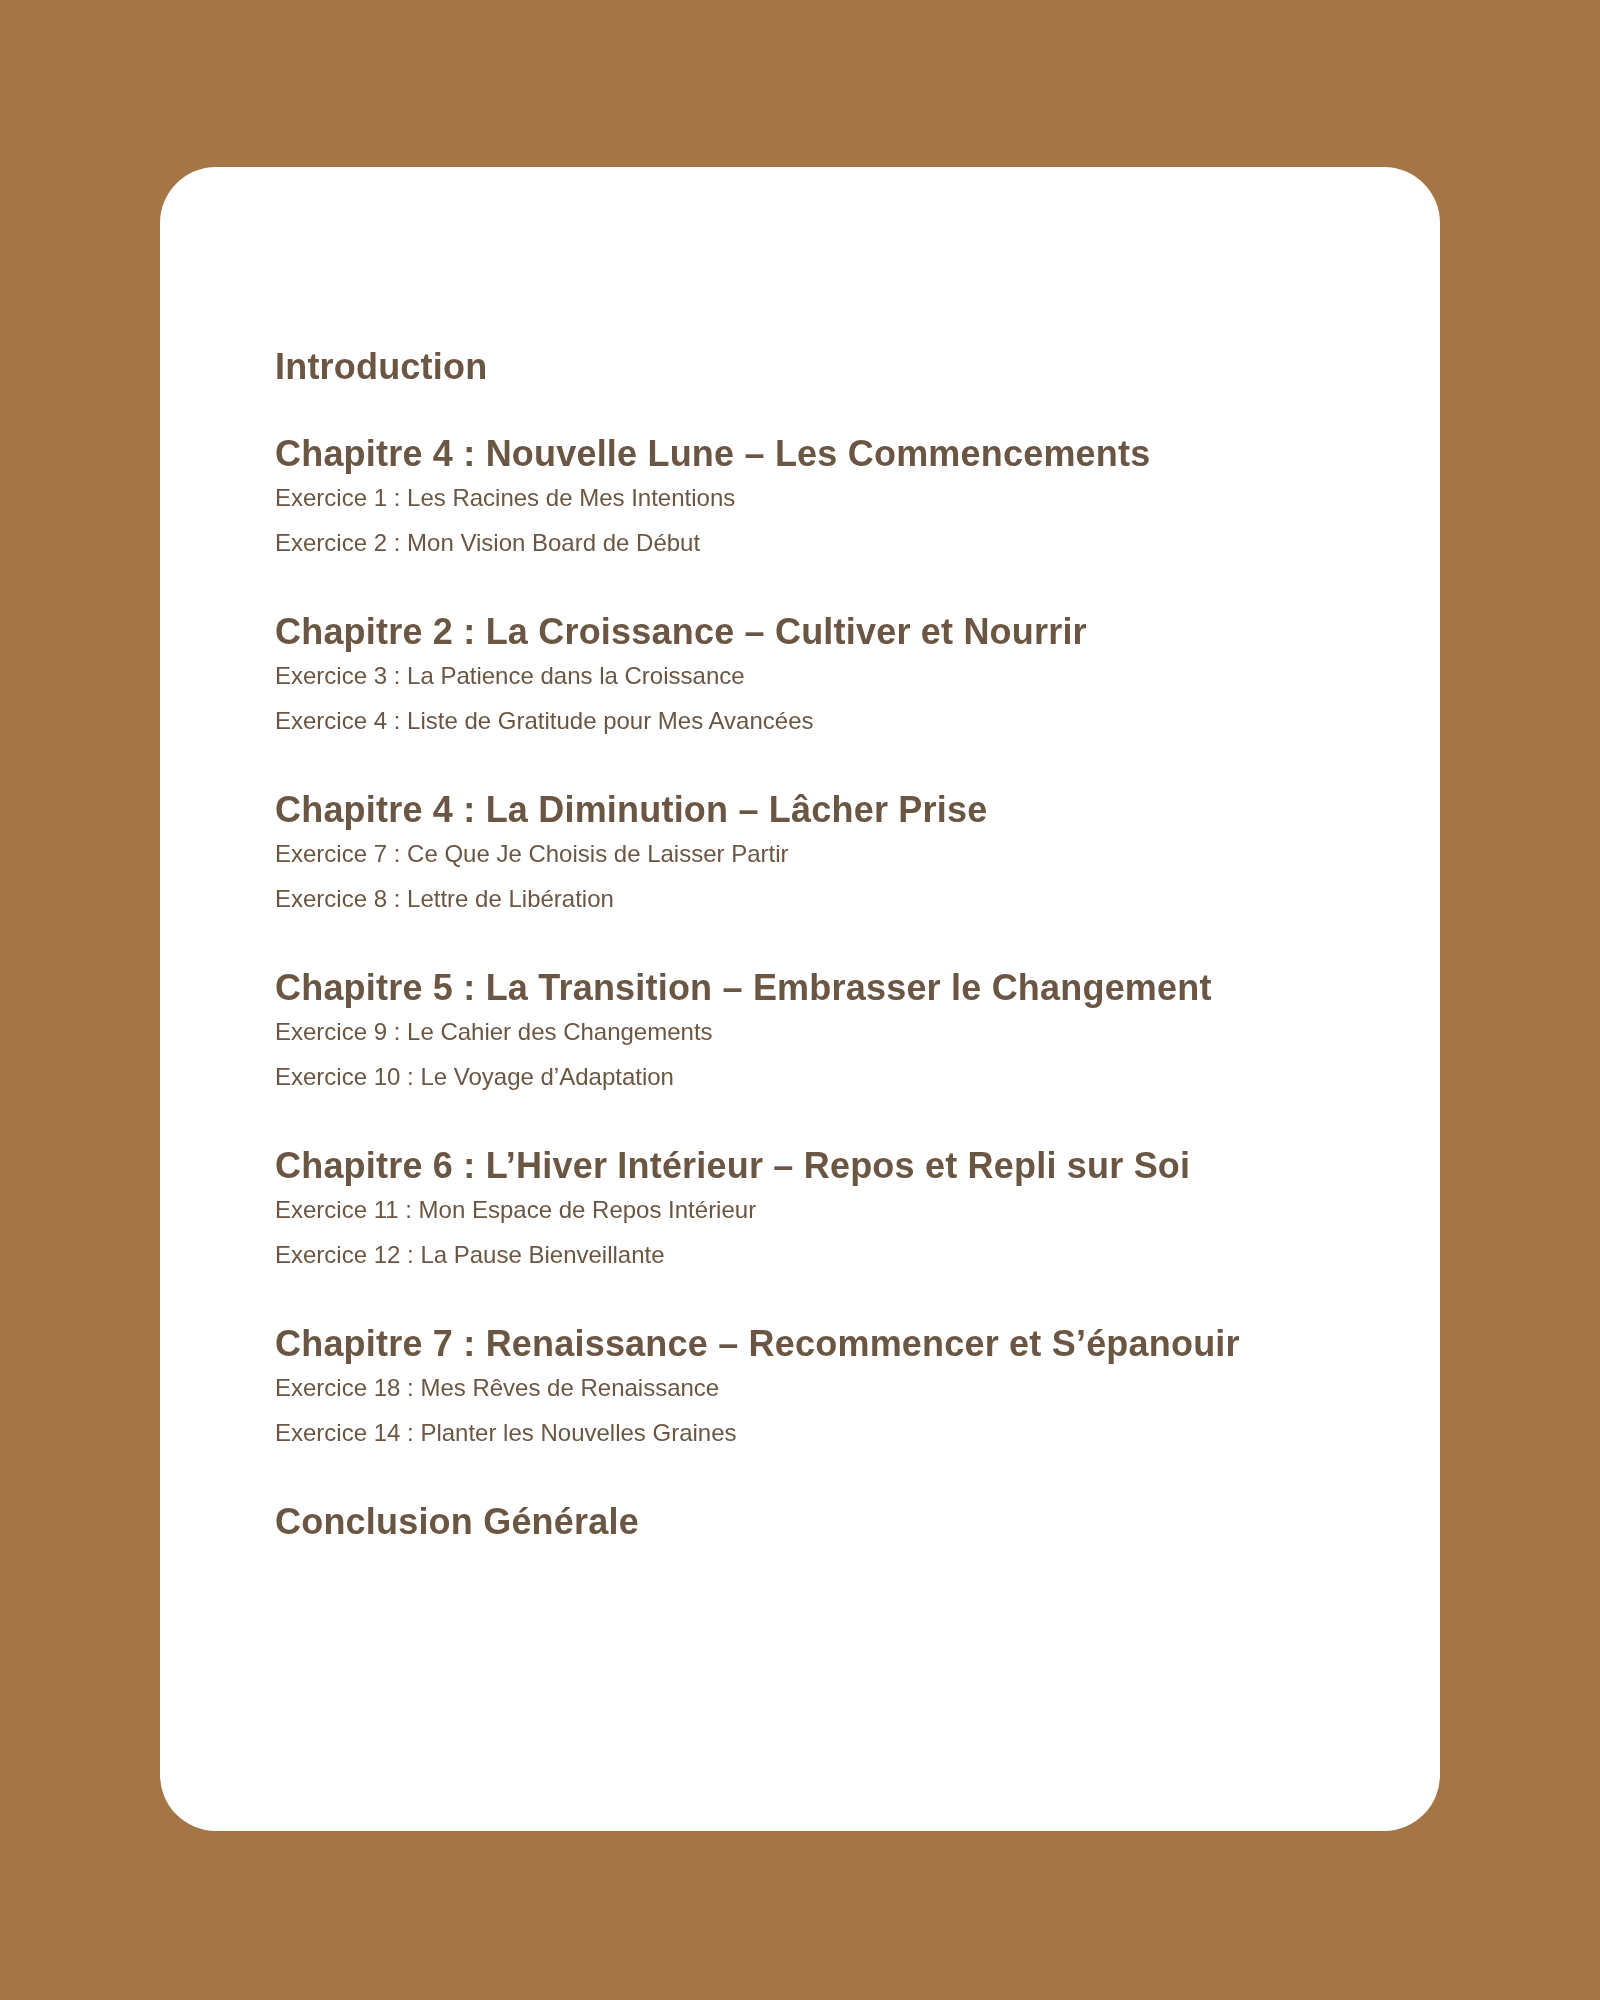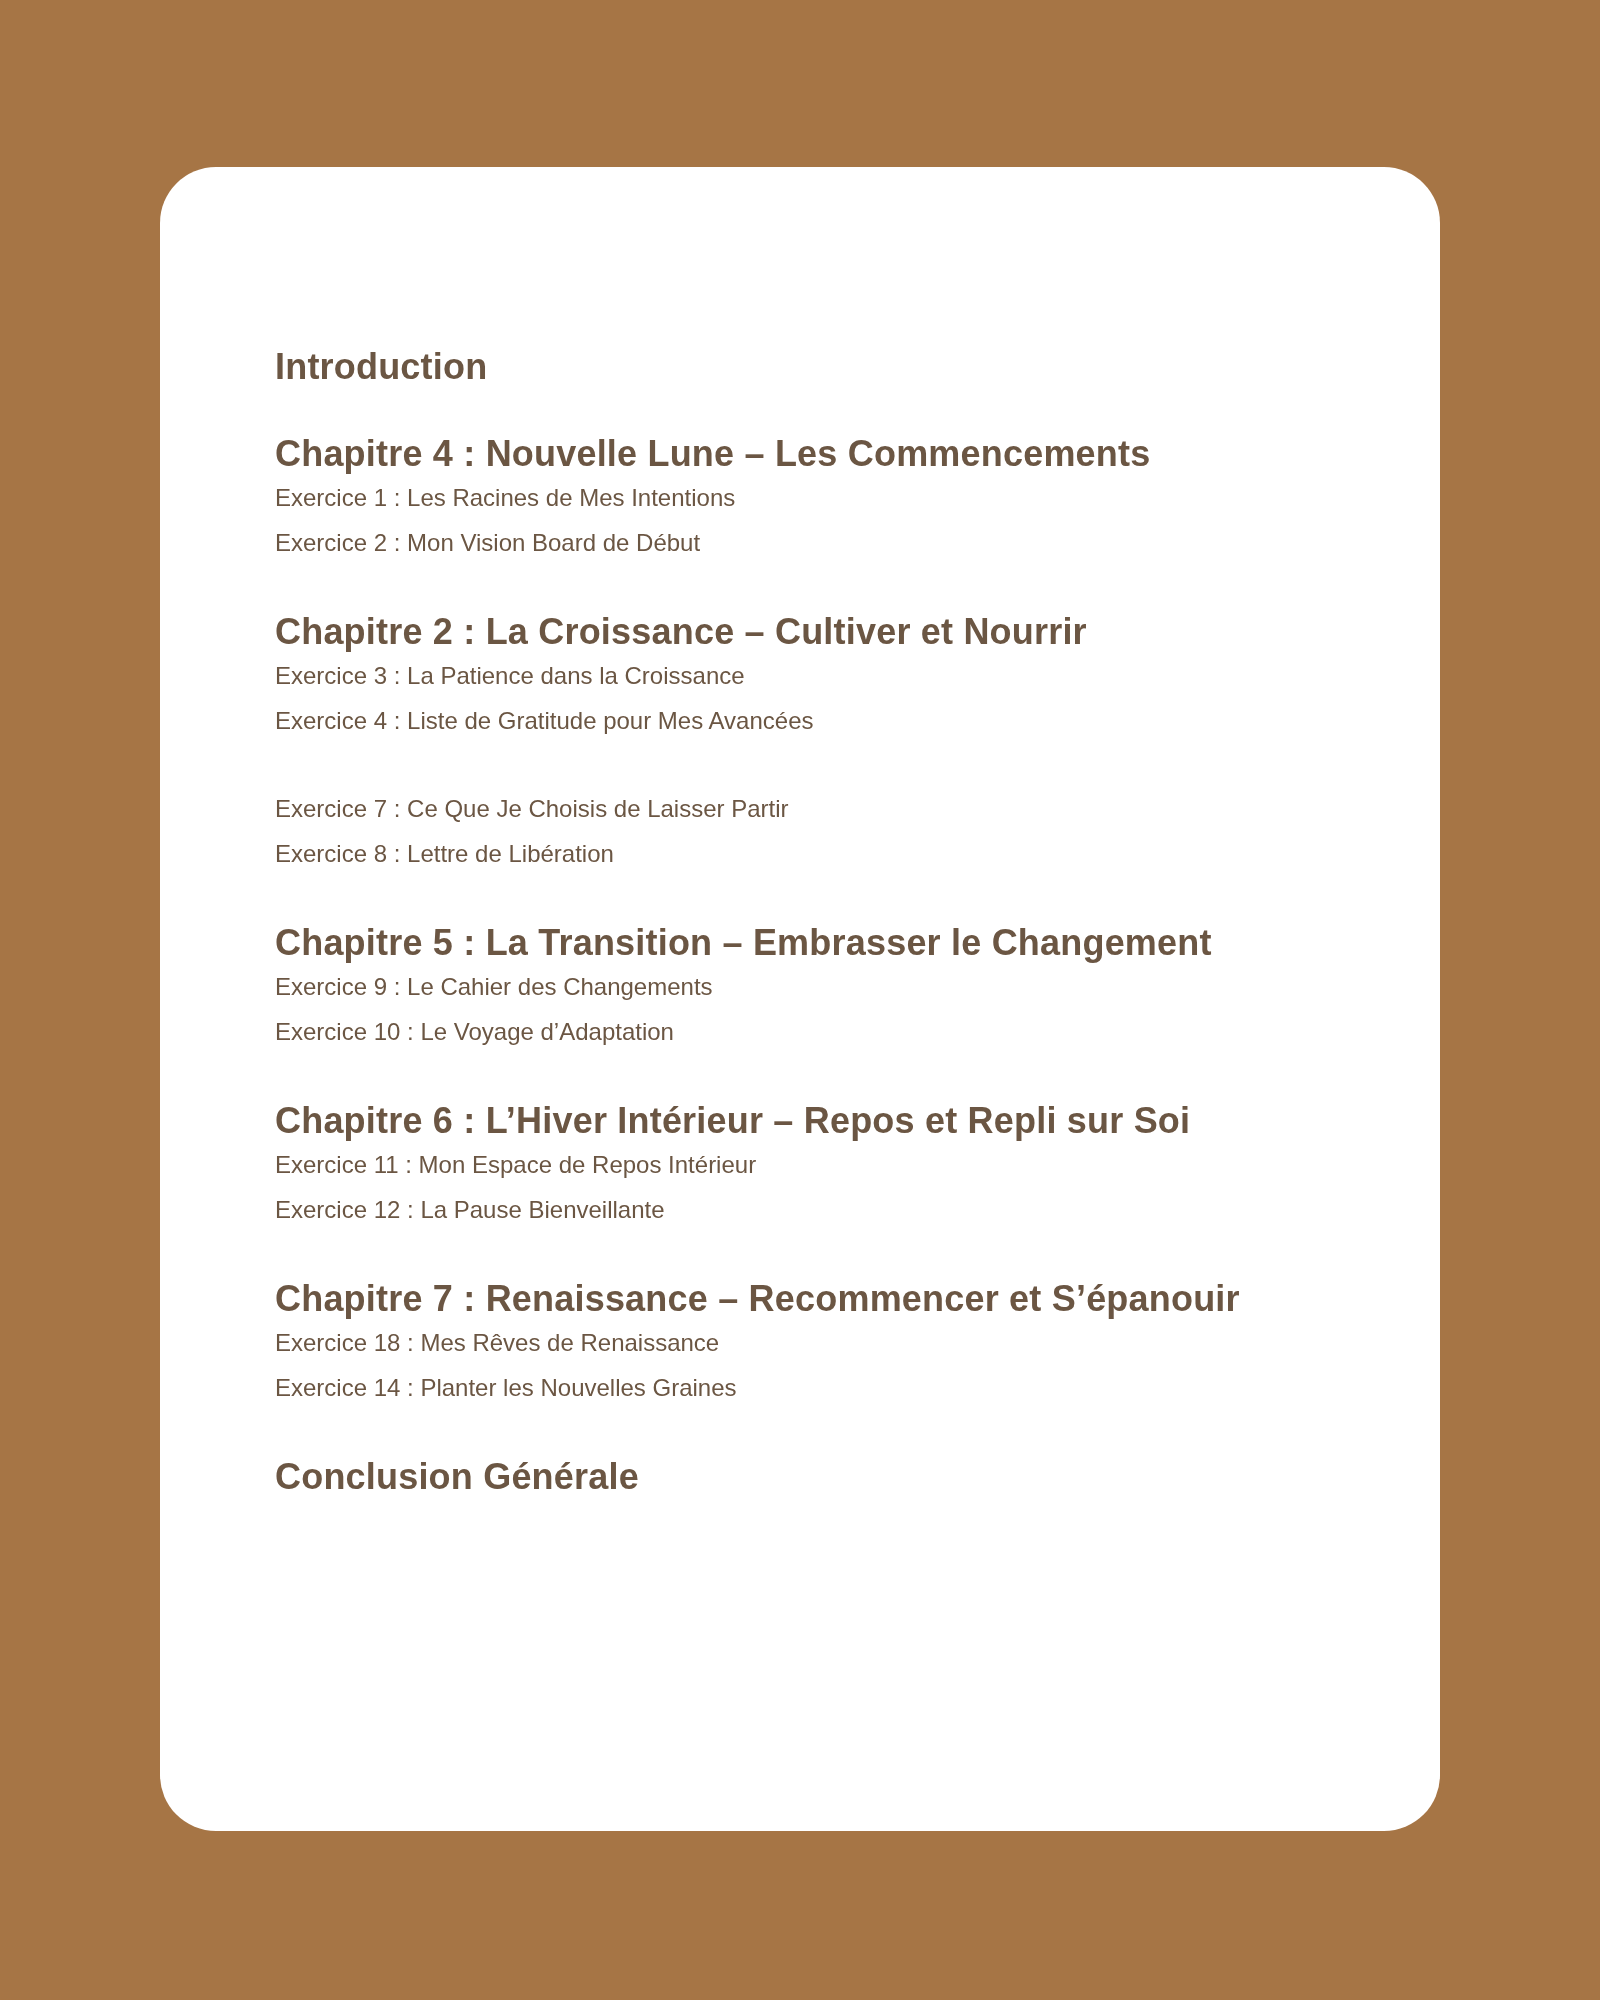--- a/index.html
+++ b/index.html
@@ -83,20 +83,21 @@
   </div>
 
   <div class="section">
     <p class="section-title">Chapitre 2 : La Croissance – Cultiver et Nourrir</p>
     <p class="exercise">Exercice 3 : La Patience dans la Croissance</p>
     <p class="exercise">Exercice 4 : Liste de Gratitude pour Mes Avancées</p>
   </div>
 
 
   <div class="section">
+    <p class="section-title">Chapitre 4 : La Diminution – Lâcher Prise</p>
     <p class="exercise">Exercice 7 : Ce Que Je Choisis de Laisser Partir</p>
     <p class="exercise">Exercice 8 : Lettre de Libération</p>
   </div>
 
   <div class="section">
     <p class="section-title">Chapitre 5 : La Transition – Embrasser le Changement</p>
     <p class="exercise">Exercice 9 : Le Cahier des Changements</p>
     <p class="exercise">Exercice 10 : Le Voyage d’Adaptation</p>
   </div>
 

